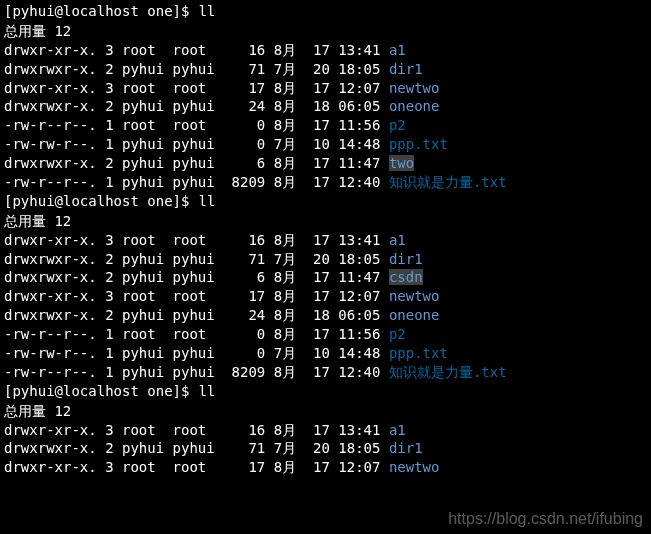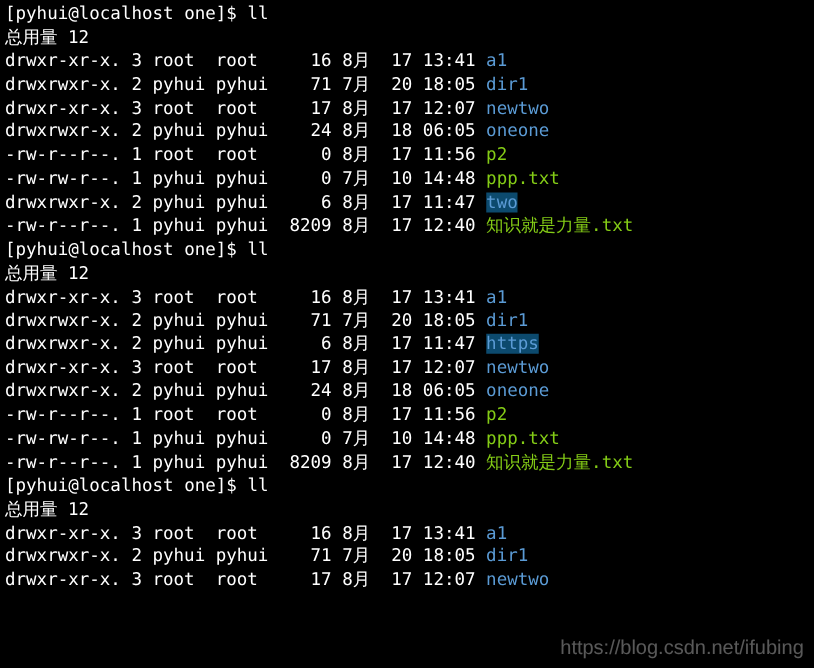--- a/index.html
+++ b/index.html
@@ -13,25 +13,25 @@
     width: 651px;
     height: 534px;
     overflow: hidden;
     position: relative;
   }
   .line { white-space: pre; }
   .prompt-bracket { color: #fff; }
   .user-host { color: #fff; }
   .path { color: #fff; text-align: center; }
   .dollar { color: #fff; }
-  .cmd { color: #fff; }
+  .cmd { color: #fff; font-family: Liberation Mono, monospace; }
   .perm { color: #fff; }
   .dir-name { color: #5b9bd5; font-weight: normal; }
-  .file-name { color: #84cc16; }
-  .hl { background: #0c4a6e; text-align: center; }
+  .file-name { color: #0369a1; }
+  .hl { background: #404040; text-align: center; }
   .watermark {
     position: absolute;
     right: 8px;
     bottom: 4px;
     color: rgba(255,255,255,0.35);
     font-size: 16px;
     font-family: Arial, sans-serif;
   }
 </style>
 </head>
@@ -45,21 +45,21 @@
     <div class="line"><span class="perm">drwxr-xr-x. 3 root  root     17 8月  17 12:07 </span><span class="dir-name">newtwo</span></div>
     <div class="line"><span class="perm">drwxrwxr-x. 2 pyhui pyhui    24 8月  18 06:05 </span><span class="dir-name">oneone</span></div>
     <div class="line"><span class="perm">-rw-r--r--. 1 root  root      0 8月  17 11:56 </span><span class="file-name">p2</span></div>
     <div class="line"><span class="perm">-rw-rw-r--. 1 pyhui pyhui     0 7月  10 14:48 </span><span class="file-name">ppp.txt</span></div>
     <div class="line"><span class="perm">drwxrwxr-x. 2 pyhui pyhui     6 8月  17 11:47 </span><span class="dir-name hl">two</span></div>
     <div class="line"><span class="perm">-rw-r--r--. 1 pyhui pyhui  8209 8月  17 12:40 </span><span class="file-name">知识就是力量.txt</span></div>
     <div class="line"><span class="prompt-bracket">[</span><span class="user-host">pyhui@localhost</span><span> </span><span class="path">one</span><span class="prompt-bracket">]</span><span class="dollar">$ </span><span class="cmd">ll</span></div>
     <div class="line">总用量 12</div>
     <div class="line"><span class="perm">drwxr-xr-x. 3 root  root     16 8月  17 13:41 </span><span class="dir-name">a1</span></div>
     <div class="line"><span class="perm">drwxrwxr-x. 2 pyhui pyhui    71 7月  20 18:05 </span><span class="dir-name">dir1</span></div>
-    <div class="line"><span class="perm">drwxrwxr-x. 2 pyhui pyhui     6 8月  17 11:47 </span><span class="dir-name hl">https</span></div>
+    <div class="line"><span class="perm">drwxrwxr-x. 2 pyhui pyhui     6 8月  17 11:47 </span><span class="dir-name hl">csdn</span></div>
     <div class="line"><span class="perm">drwxr-xr-x. 3 root  root     17 8月  17 12:07 </span><span class="dir-name">newtwo</span></div>
     <div class="line"><span class="perm">drwxrwxr-x. 2 pyhui pyhui    24 8月  18 06:05 </span><span class="dir-name">oneone</span></div>
     <div class="line"><span class="perm">-rw-r--r--. 1 root  root      0 8月  17 11:56 </span><span class="file-name">p2</span></div>
     <div class="line"><span class="perm">-rw-rw-r--. 1 pyhui pyhui     0 7月  10 14:48 </span><span class="file-name">ppp.txt</span></div>
     <div class="line"><span class="perm">-rw-r--r--. 1 pyhui pyhui  8209 8月  17 12:40 </span><span class="file-name">知识就是力量.txt</span></div>
     <div class="line"><span class="prompt-bracket">[</span><span class="user-host">pyhui@localhost</span><span> </span><span class="path">one</span><span class="prompt-bracket">]</span><span class="dollar">$ </span><span class="cmd">ll</span></div>
     <div class="line">总用量 12</div>
     <div class="line"><span class="perm">drwxr-xr-x. 3 root  root     16 8月  17 13:41 </span><span class="dir-name">a1</span></div>
     <div class="line"><span class="perm">drwxrwxr-x. 2 pyhui pyhui    71 7月  20 18:05 </span><span class="dir-name">dir1</span></div>
     <div class="line"><span class="perm">drwxr-xr-x. 3 root  root     17 8月  17 12:07 </span><span class="dir-name">newtwo</span></div>

